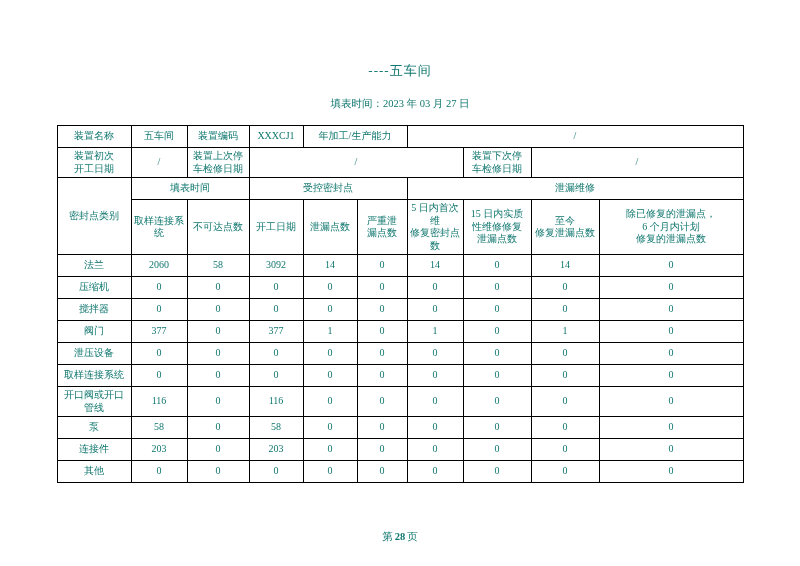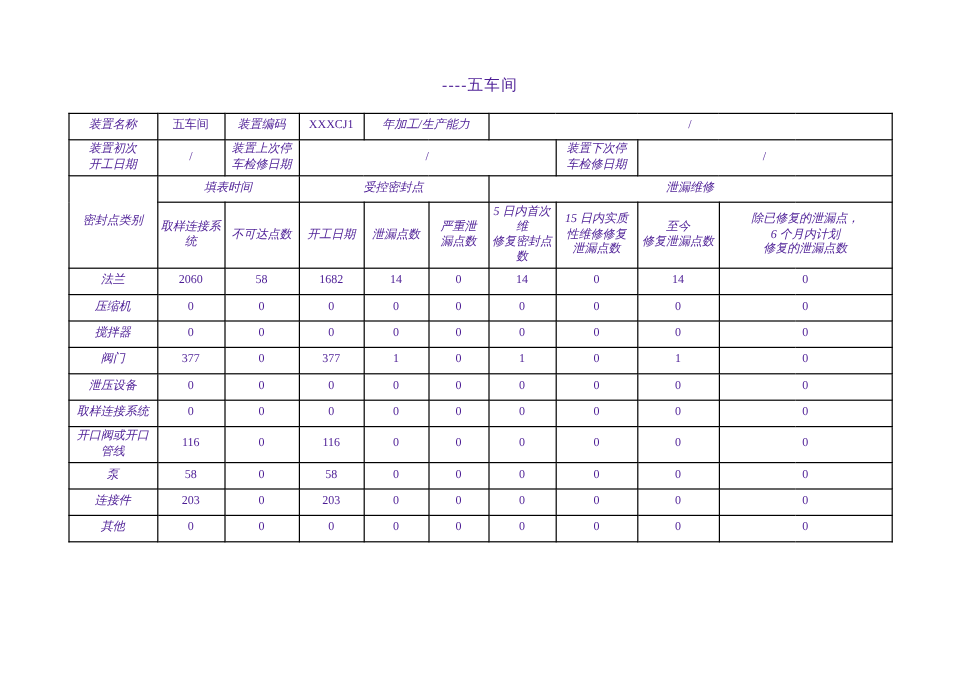--- a/index.html
+++ b/index.html
@@ -7,21 +7,21 @@
     padding: 0;
     background: #8a8a8a;
   }
   .page {
     width: 800px;
     height: 566px;
     background: #ffffff;
     position: relative;
     margin: 0 auto;
     font-family: "Liberation Serif", "DejaVu Serif", serif;
-    color: #4c1d95;
+    color: #0f766e;
     overflow: hidden;
     box-sizing: border-box;
   }
   .title {
     text-align: center;
     font-size: 13px;
     margin-top: 62px;
     letter-spacing: 1px;
   }
   .subtitle {
@@ -40,21 +40,20 @@
     font-size: 10px;
     text-align: center;
     vertical-align: middle;
     padding: 2px 1px;
     line-height: 1.25;
     height: 17px;
     word-break: break-all;
   }
   td.hdr {
     font-size: 10px;
-    font-style: italic;
   }
   td.tall {
     height: 34px;
   }
   td.catcell {
     height: 46px;
   }
   .num {
     font-family: "Liberation Serif", serif;
   }
@@ -70,20 +69,21 @@
     font-weight: bold;
     padding: 0 2px;
   }
 </style>
 </head>
 <body>
 
 <div class="page">
 
   <div class="title">----五车间</div>
+  <div class="subtitle">填表时间：2023 年 03 月 27 日</div>
 
   <table class="main">
     <colgroup>
       <col style="width:74px">
       <col style="width:56px">
       <col style="width:62px">
       <col style="width:54px">
       <col style="width:54px">
       <col style="width:50px">
       <col style="width:56px">
@@ -128,21 +128,21 @@
         <td class="hdr catcell">5 日内首次维<br>修复密封点数</td>
         <td class="hdr catcell">15 日内实质<br>性维修修复<br>泄漏点数</td>
         <td class="hdr catcell">至今<br>修复泄漏点数</td>
         <td class="hdr catcell" colspan="2">除已修复的泄漏点，<br>6 个月内计划<br>修复的泄漏点数</td>
       </tr>
 
       <tr>
         <td class="hdr">法兰</td>
         <td class="num">2060</td>
         <td class="num">58</td>
-        <td class="num">1682</td>
+        <td class="num">3092</td>
         <td class="num">14</td>
         <td class="num">0</td>
         <td class="num">14</td>
         <td class="num">0</td>
         <td class="num">14</td>
         <td class="num" colspan="2">0</td>
       </tr>
       <tr>
         <td class="hdr">压缩机</td>
         <td class="num">0</td>
@@ -247,14 +247,17 @@
         <td class="num">0</td>
         <td class="num">0</td>
         <td class="num">0</td>
         <td class="num">0</td>
         <td class="num">0</td>
         <td class="num" colspan="2">0</td>
       </tr>
     </tbody>
   </table>
 
+  <div class="footer">
+    <span>第</span><span class="pg">28</span><span>页</span>
+  </div>
 
 </div>
 
 </body></html>

